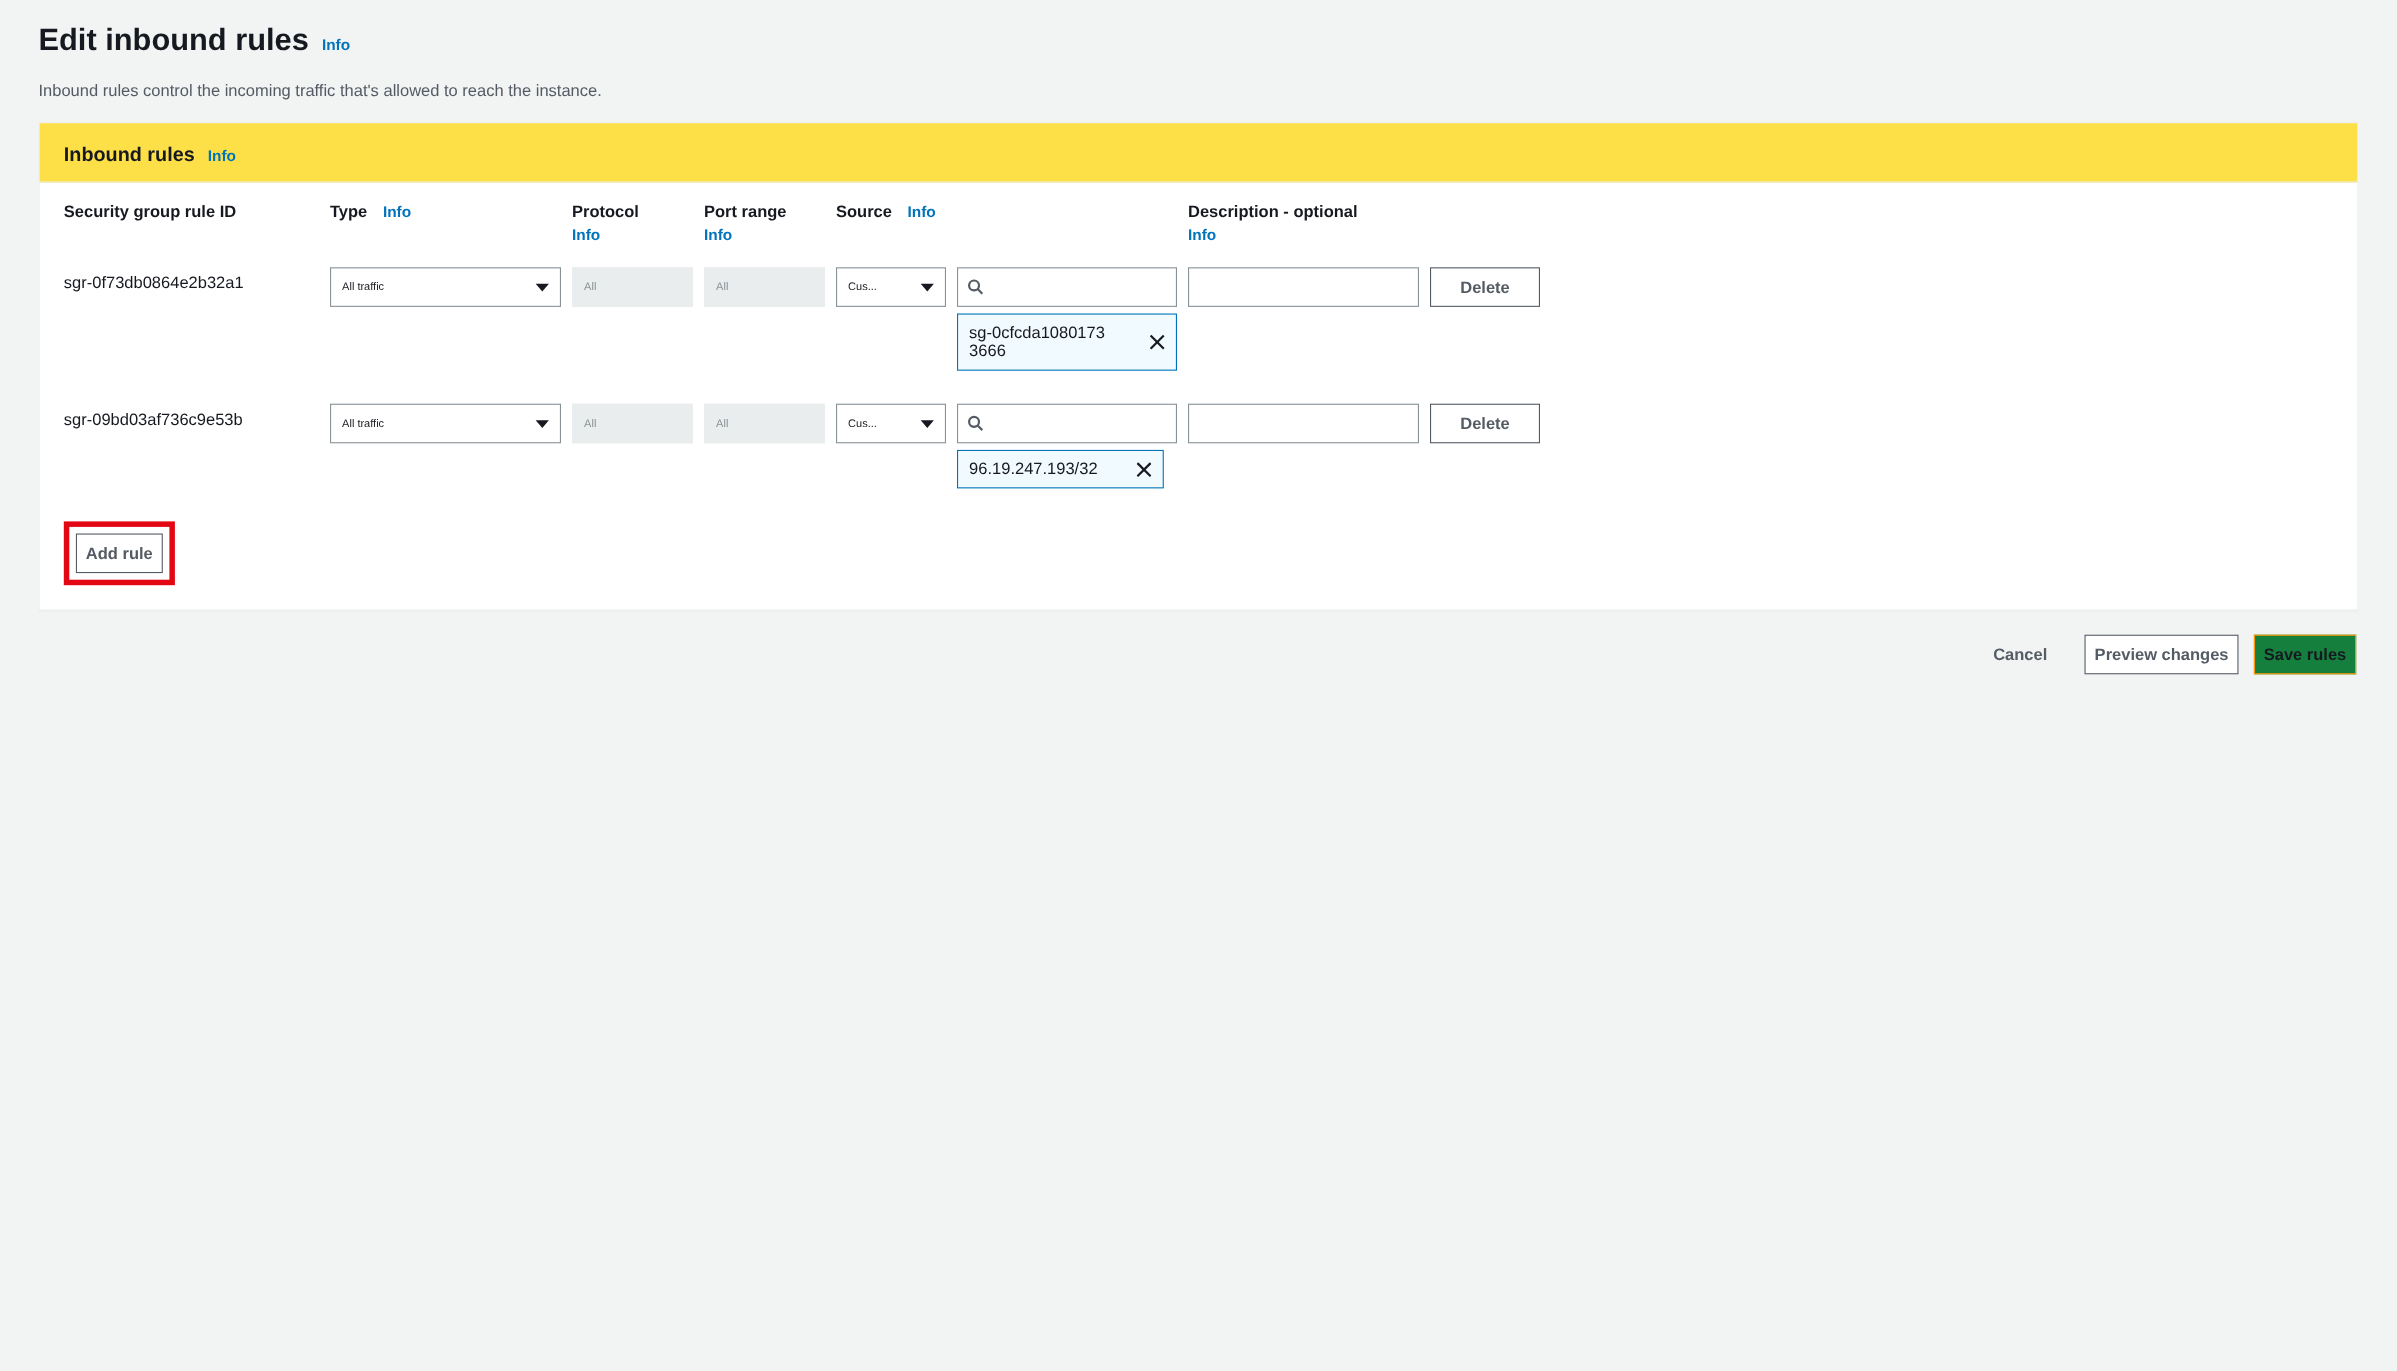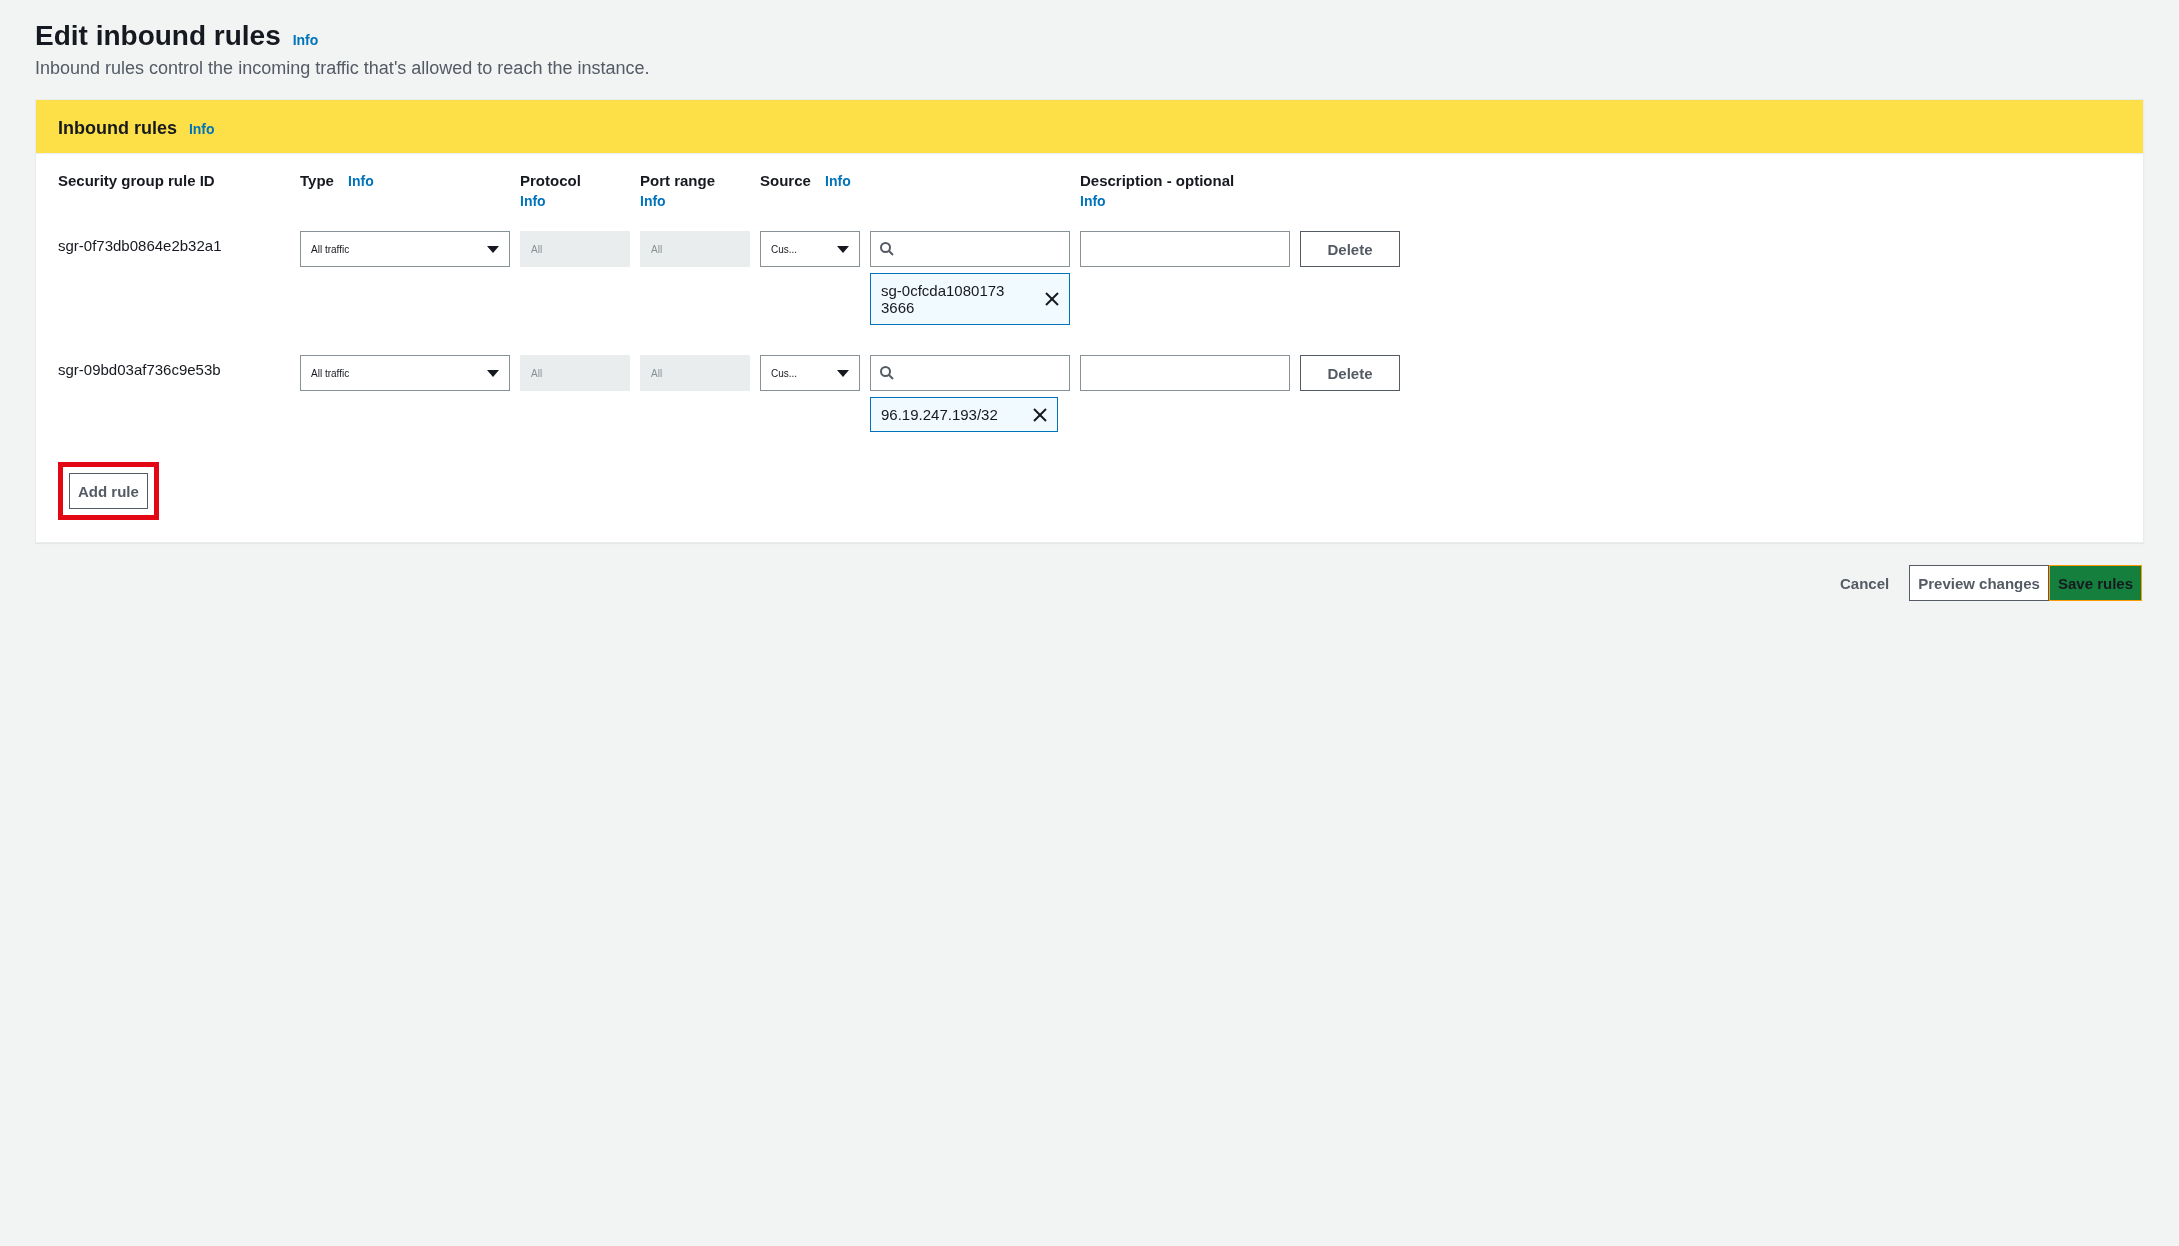--- a/index.html
+++ b/index.html
@@ -26,22 +26,22 @@
     .info-link {
       color: #0073bb;
       font-size: 14px;
       font-weight: 700;
       margin-left: 8px;
       cursor: pointer;
       text-decoration: none;
     }
     .page-subtitle {
       color: #545b64;
-      font-size: 18px;
-      margin-top: 6px;
+      font-size: 15px;
+      margin-top: 22px;
     }
     .panel {
       background: #fff;
       border: 1px solid #eaeded;
       box-shadow: 0 1px 1px rgba(0,0,0,0.05);
       margin-top: 20px;
     }
     .panel-header {
       padding: 18px 22px 14px 22px;
       border-bottom: 1px solid #eaeded;
@@ -183,20 +183,21 @@
     }
     .add-rule-wrap {
       margin-top: 22px;
       border: 5px solid #e30613;
       display: inline-block;
       padding: 6px;
     }
     .footer-actions {
       display: flex;
       justify-content: flex-end;
+      gap: 14px;
       margin-top: 22px;
       padding-right: 2px;
     }
     .row-spacer {
       height: 14px;
     }
   </style>
 </head>
 <body>
 

